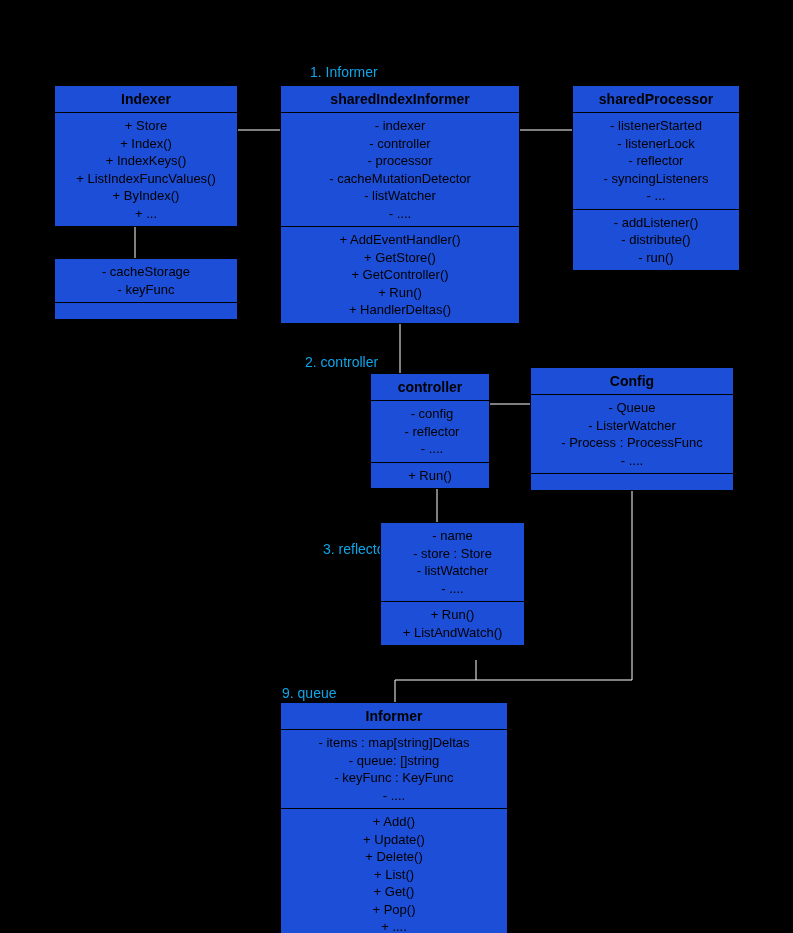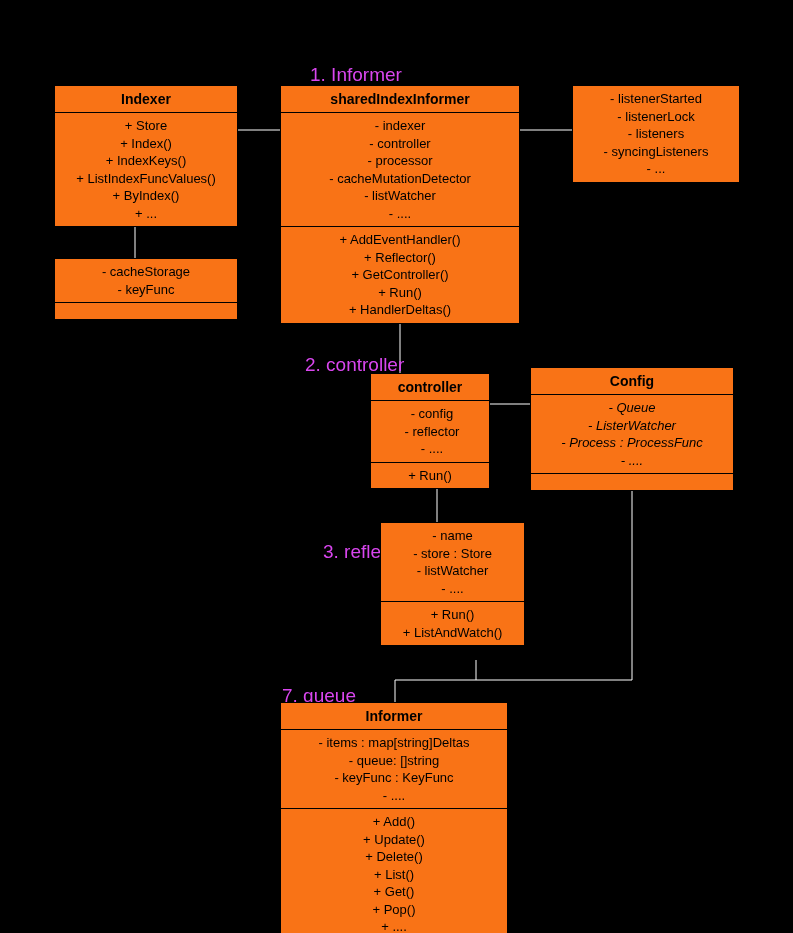--- a/index.html
+++ b/index.html
@@ -6,21 +6,21 @@
     margin: 0;
     padding: 0;
     background: #000;
     width: 793px;
     height: 933px;
     font-family: sans-serif;
     position: relative;
   }
   .uml-box {
     position: absolute;
-    background: #f97316;
+    background: #1d4ed8;
     border: 1px solid #000;
     box-sizing: border-box;
   }
   .uml-title {
     font-weight: bold;
     text-align: center;
     padding: 5px 8px;
     border-bottom: 1px solid #000;
     font-size: 14px;
   }
@@ -33,22 +33,22 @@
     text-align: center;
   }
   .uml-section:last-child {
     border-bottom: none;
   }
   .uml-section:empty {
     min-height: 8px;
   }
   .label {
     position: absolute;
-    color: #d946ef;
-    font-size: 19px;
+    color: #0ea5e9;
+    font-size: 14px;
   }
   svg.connectors {
     position: absolute;
     top: 0;
     left: 0;
     width: 793px;
     height: 933px;
     pointer-events: none;
   }
 </style>
@@ -74,72 +74,76 @@
   <line x1="476" y1="680" x2="395" y2="680" stroke="#fff" stroke-width="1"></line>
   <line x1="395" y1="680" x2="395" y2="702" stroke="#fff" stroke-width="1"></line>
 
   <line x1="632" y1="467" x2="632" y2="680" stroke="#fff" stroke-width="1"></line>
   <line x1="632" y1="680" x2="476" y2="680" stroke="#fff" stroke-width="1"></line>
 </svg>
 
 <div class="label" style="left:310px; top:64px;">1. Informer</div>
 <div class="label" style="left:305px; top:354px;">2. controller</div>
 <div class="label" style="left:323px; top:505px;margin-top:36px;">3. reflector</div>
-<div class="label" style="left:282px; top:685px;">7. queue</div>
+<div class="label" style="left:282px; top:685px;">9. queue</div>
 
 <div class="uml-box" style="left:54px; top:85px; width:184px;">
   <div class="uml-title">Indexer</div>
   <div class="uml-section" style="white-space:pre-line;">+ Store
 + Index()
 + IndexKeys()
 + ListIndexFuncValues()
 + ByIndex()
 + ...</div>
 </div>
 
 <div class="uml-box" style="left:280px; top:85px; width:240px;">
   <div class="uml-title">sharedIndexInformer</div>
   <div class="uml-section" style="white-space:pre-line;">- indexer
 - controller
 - processor
 - cacheMutationDetector
 - listWatcher
 - ....</div>
   <div class="uml-section" style="white-space:pre-line;">+ AddEventHandler()
-+ Reflector()
++ GetStore()
 + GetController()
 + Run()
 + HandlerDeltas()</div>
 </div>
 
 <div class="uml-box" style="left:572px; top:85px; width:168px;">
+  <div class="uml-title">sharedProcessor</div>
   <div class="uml-section" style="white-space:pre-line;">- listenerStarted
 - listenerLock
-- listeners
+- reflector
 - syncingListeners
 - ...</div>
+  <div class="uml-section" style="white-space:pre-line;">- addListener()
+- distribute()
+- run()</div>
 </div>
 
 <div class="uml-box" style="left:54px; top:258px; width:184px;">
   <div class="uml-section" style="white-space:pre-line;">- cacheStorage
 - keyFunc</div>
   <div class="uml-section"></div>
 </div>
 
 <div class="uml-box" style="left:370px; top:373px; width:120px;">
   <div class="uml-title">controller</div>
   <div class="uml-section" style="white-space:pre-line;padding-left:12px;">- config
 - reflector
 - ....</div>
   <div class="uml-section" style="white-space:pre-line;">+ Run()</div>
 </div>
 
 <div class="uml-box" style="left:530px; top:367px; width:204px;">
   <div class="uml-title">Config</div>
-  <div class="uml-section" style="white-space:pre-line;font-style:italic;">- Queue
+  <div class="uml-section" style="white-space:pre-line;">- Queue
 - ListerWatcher
 - Process : ProcessFunc
 - ....</div>
   <div class="uml-section"></div>
 </div>
 
 <div class="uml-box" style="left:380px; top:522px; width:145px;">
   <div class="uml-section" style="white-space:pre-line;">- name
 - store : Store
 - listWatcher

